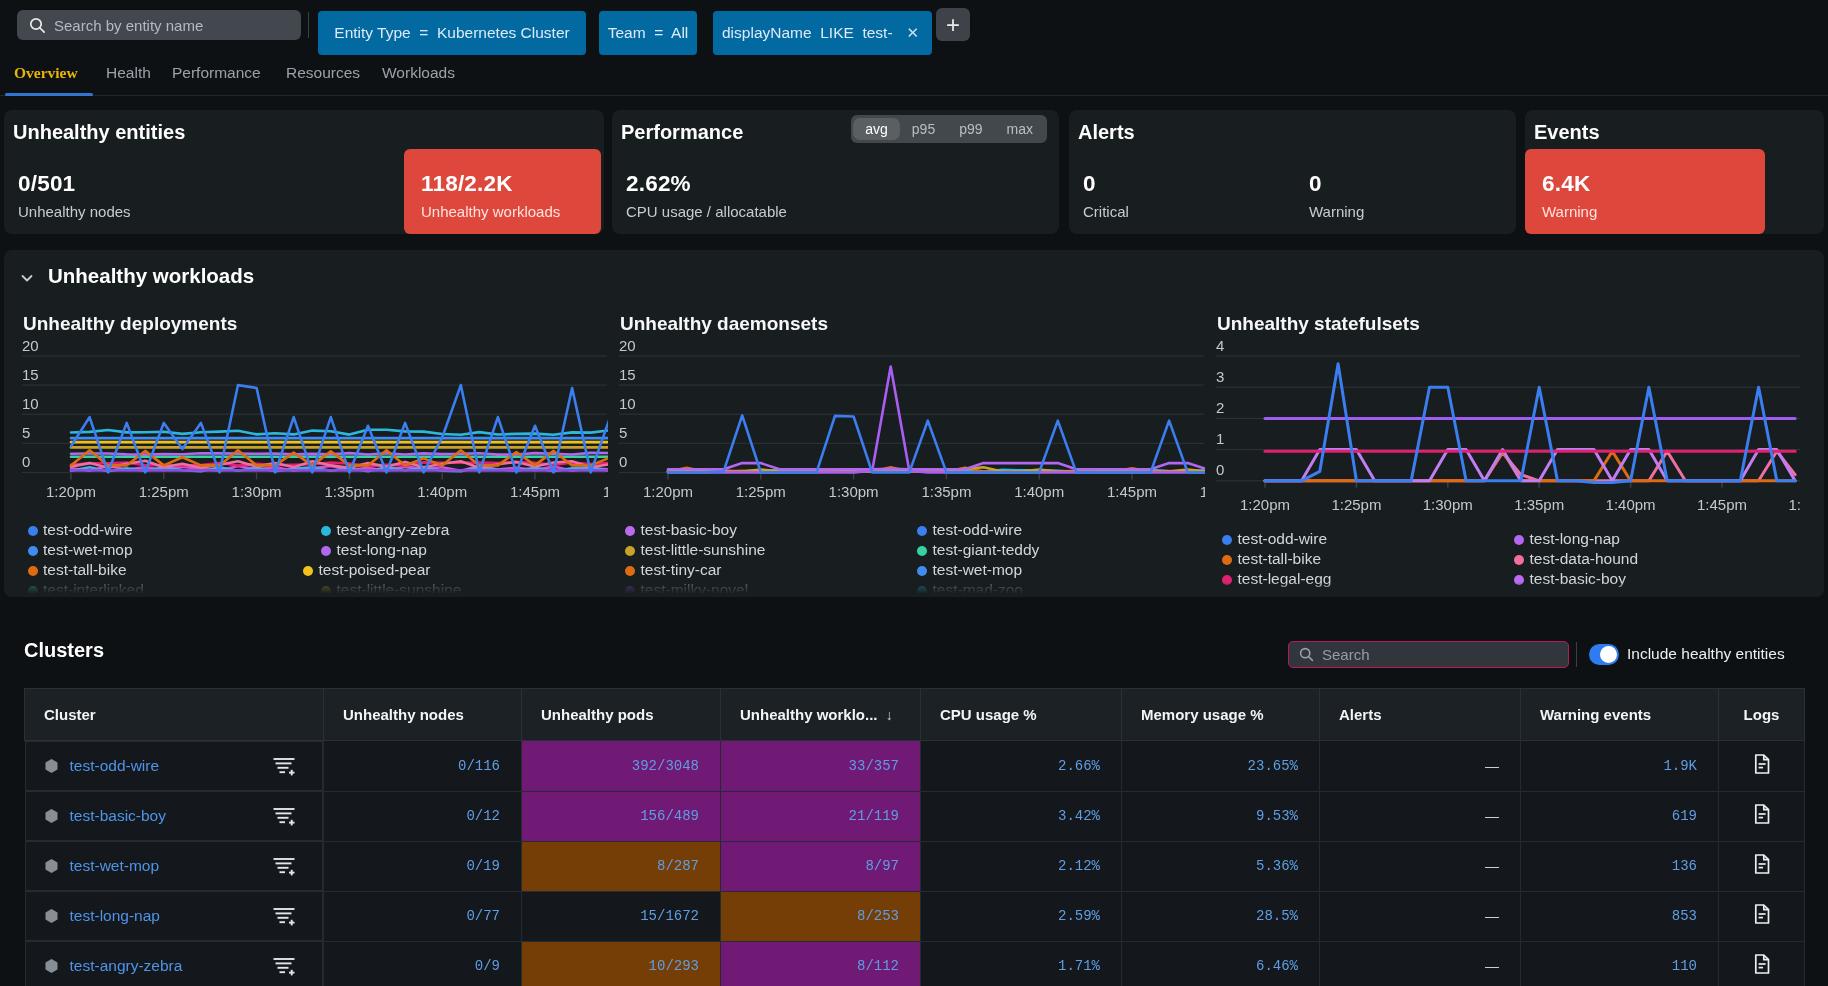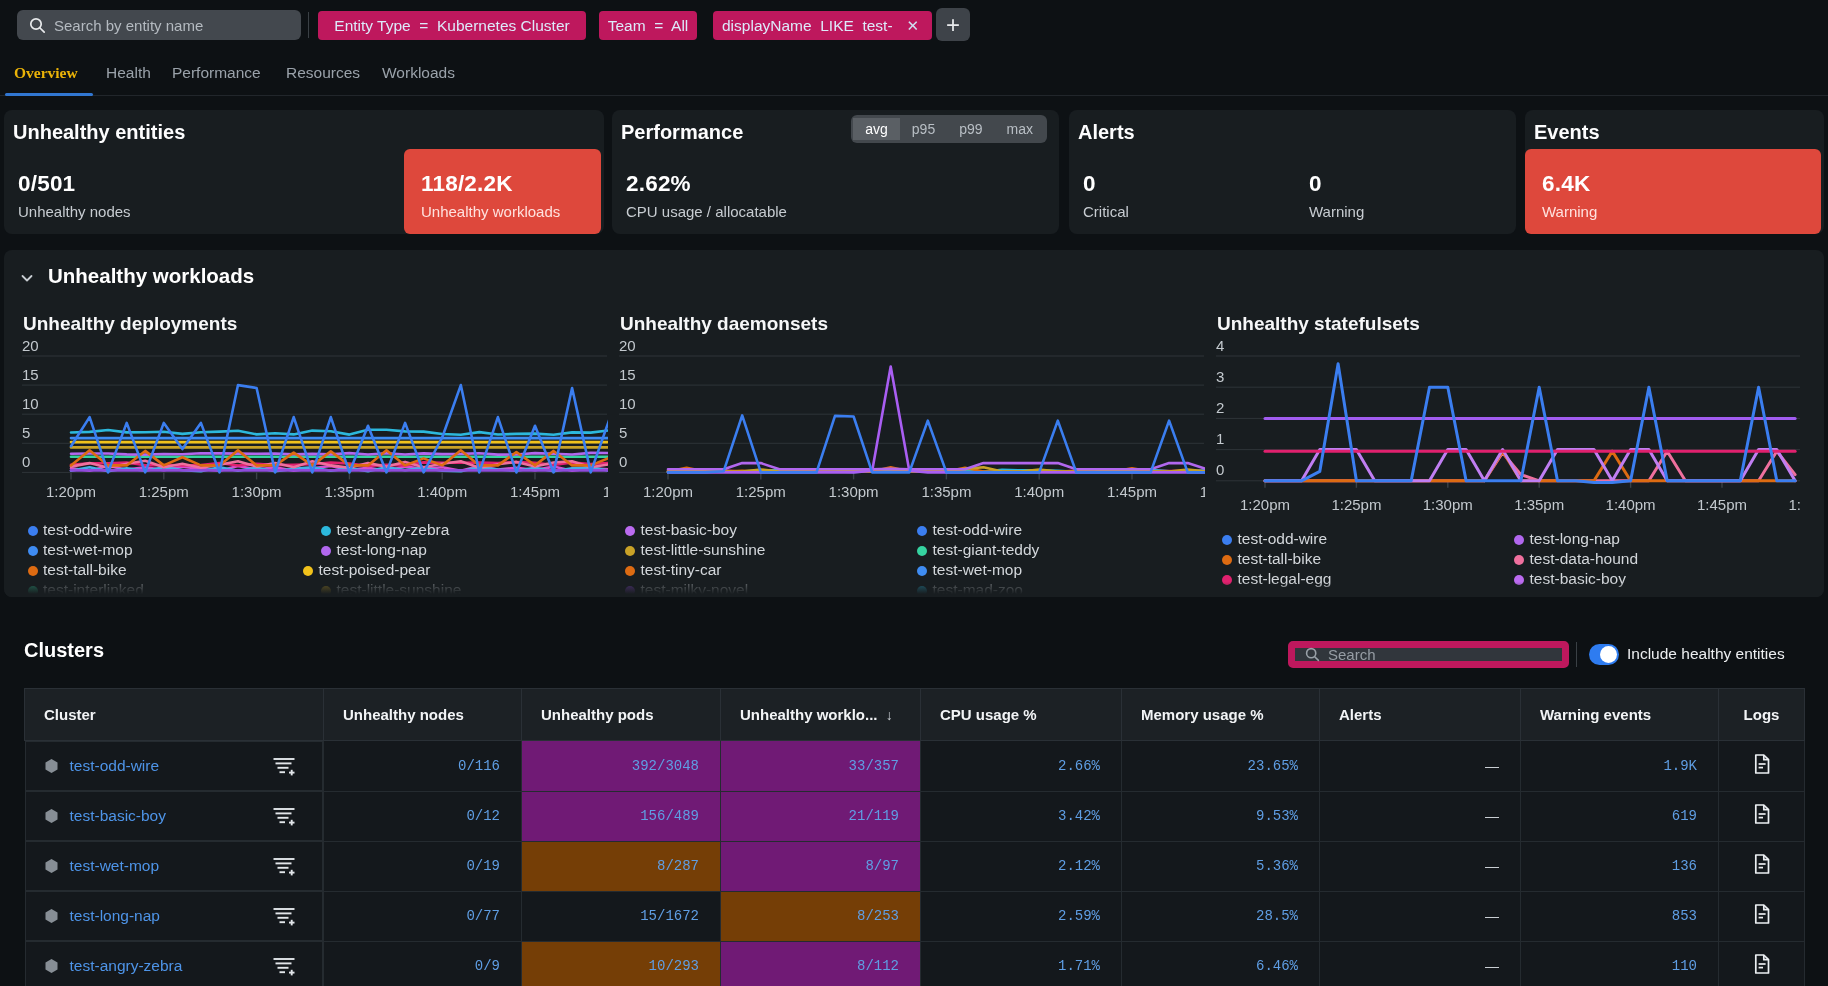--- a/index.html
+++ b/index.html
@@ -1,48 +1,48 @@
 <!DOCTYPE html>
 <html><head><meta charset="utf-8"><style>
 * { margin:0; padding:0; box-sizing:border-box; }
 html,body { width:1828px; height:986px; overflow:hidden; }
 body { background:#0d1114; font-family:"Liberation Sans",sans-serif; color:#fff; position:relative; }
 .topbar { position:absolute; left:0; top:0; width:1828px; height:50px; }
 .search1 { position:absolute; left:17px; top:10px; width:284px; height:30px; background:#43484e; border-radius:6px; display:flex; align-items:center; padding-left:12px; }
 .search1 .ph { color:#b4bac0; font-size:15px; margin-left:8px;text-align:center; }
 .vdiv { position:absolute; left:308px; top:12px; width:1px; height:26px; background:#3a4045; }
-.pill { position:absolute; top:11px; height:29px; background:#be185d; border-radius:4px; color:#ddeafa; font-size:15.5px; display:flex; align-items:center; white-space:pre; }
+.pill { position:absolute; top:11px; height:44px; background:#0369a1; border-radius:4px; color:#ddeafa; font-size:15.5px; display:flex; align-items:center; white-space:pre; }
 .pill .x { color:#cfe0f2; font-size:15px; margin:0 0 0 14px; }
 .plusbtn { position:absolute; left:936px; top:8px; width:34px; height:33px; background:#3e4349; border-radius:6px; color:#e8eaec; font-size:24px; font-weight:400; display:flex; align-items:center; justify-content:center; }
 .tabs { position:absolute; left:0; top:50px; width:1828px; height:46px; border-bottom:1px solid #21262b; }
 .tab { position:absolute; top:0; height:46px; line-height:46px; font-size:15.5px; color:#9aa2aa; }
 .tab.active { color:#eab308; font-weight:bold;font-family:Liberation Serif, serif; }
 .tabline { position:absolute; left:5px; top:43px; width:88px; height:3px; background:#3177d2; border-radius:2px; }
 .card { position:absolute; top:110px; height:124px; background:#181d20; border-radius:8px; }
 .card .title2 { position:absolute; left:9px; top:11px; font-size:20px; font-weight:bold; color:#fdfdfe; }
 .mcell { position:absolute; top:39px; height:85px; border-radius:6px; }
 .mcell.red { background:#de483c; }
 .mcell .big { position:absolute; left:14px; top:22px; font-size:22.5px; font-weight:bold; color:#fff; letter-spacing:0.2px; }
 .mcell .lbl { position:absolute; left:14px; top:54px; font-size:15px; color:#c7ccd1; }
 .mcell.red .lbl { color:#ffe2df; }
 .mcell.red .big { left:17px; }
 .mcell.red .lbl { left:17px; }
 .seg { position:absolute; right:12px; top:5px; height:28px; background:#43484d; border-radius:6px; display:flex; align-items:center; padding:0 2px; }
-.seg span { font-size:14px; color:#b9bfc5; padding:3px 12px; border-radius:0; }
+.seg span { font-size:14px; color:#b9bfc5; padding:3px 12px; border-radius:7px; }
 .seg span.on { background:#5a5f64; color:#fff; }
 .fade { position:absolute; left:0; bottom:0; width:1820px; height:15px; background:linear-gradient(rgba(24,29,32,0), rgba(24,29,32,1) 80%); }
 .section { position:absolute; left:4px; top:250px; width:1820px; height:347px; background:#181d20; border-radius:8px; overflow:hidden; }
 .sechead { position:absolute; left:48px; top:264px; font-size:20.5px; font-weight:bold; color:#fff; }
 .chev { position:absolute; left:20px; top:271px; width:14px; height:14px; }
 .ctitle { position:absolute; top:313px; font-size:19px; font-weight:bold; color:#f6f7f8; }
 .legend { position:absolute; left:0; width:1820px; }
 .li { position:absolute; font-size:15.5px; color:#d3d7db; white-space:nowrap; }
 .dot { display:inline-block; width:10px; height:10px; border-radius:50%; margin-right:5.5px; position:relative; top:1px; }
 .clhead { position:absolute; left:24px; top:639px; font-size:20px; font-weight:bold; color:#fff; }
-.search2 { position:absolute; left:1288px; top:641px; width:281px; height:27px; background:#31363c; border:7px solid #be185d; border-radius:5px; display:flex; align-items:center; padding-left:10px; }
+.search2 { position:absolute; left:1288px; top:641px; width:281px; height:27px; background:#31363c; border:1px solid #be185d; border-radius:5px; display:flex; align-items:center; padding-left:10px; }
 .vdiv2 { position:absolute; left:1576px; top:642px; width:1px; height:25px; background:#3a4045; }
 .search2 .ph { color:#969da4; font-size:15px; margin-left:8px; }
 .toggle { position:absolute; left:1589px; top:644px; width:30px; height:21px; background:#2e7cf0; border-radius:11px; }
 .toggle .knob { position:absolute; right:2px; top:2px; width:17px; height:17px; background:#fff; border-radius:50%; }
 .toglbl { position:absolute; left:1627px; top:645px; font-size:15.5px; color:#eceef0; }
 .tablewrap { position:absolute; left:24px; top:688px; width:1780px; }
 .tbl { border-collapse:collapse; table-layout:fixed; width:1780px; }
 .tbl th { background:#1c2125; height:52px; font-size:15px; font-weight:bold; color:#f2f4f6; text-align:left; padding:0 0 0 19px; border:1px solid #2a3036; }
 .tbl th.hc { text-align:center; padding:0; }
 .tbl td { height:50px; border:1px solid #252b30; background:#14181c; }
@@ -119,21 +119,21 @@
     <div class="big">0</div>
       <div class="lbl">Critical</div>
   </div>
   <div class="mcell" style="left:226px; width:218px;">
     <div class="big">0</div>
       <div class="lbl">Warning</div>
   </div>
 </div>
 <div class="card" style="left:1525px; width:299px;">
   <div class="title2">Events</div>
-  <div class="mcell red" style="left:0; width:296px;">
+  <div class="mcell red" style="left:0; width:240px;">
     <div class="big">6.4K</div>
       <div class="lbl">Warning</div>
   </div>
 </div>
 
 <div class="section">
   <div class="chev" style="position:absolute;"><svg width="14" height="14" viewBox="0 0 14 14">
         <path d="M2.5 5 L7 9.5 L11.5 5" fill="none" stroke="#c8cdd2" stroke-width="1.8" stroke-linecap="round" stroke-linejoin="round"></path>
       </svg></div>
   <div class="sechead" style="position:absolute;">Unhealthy workloads</div>

